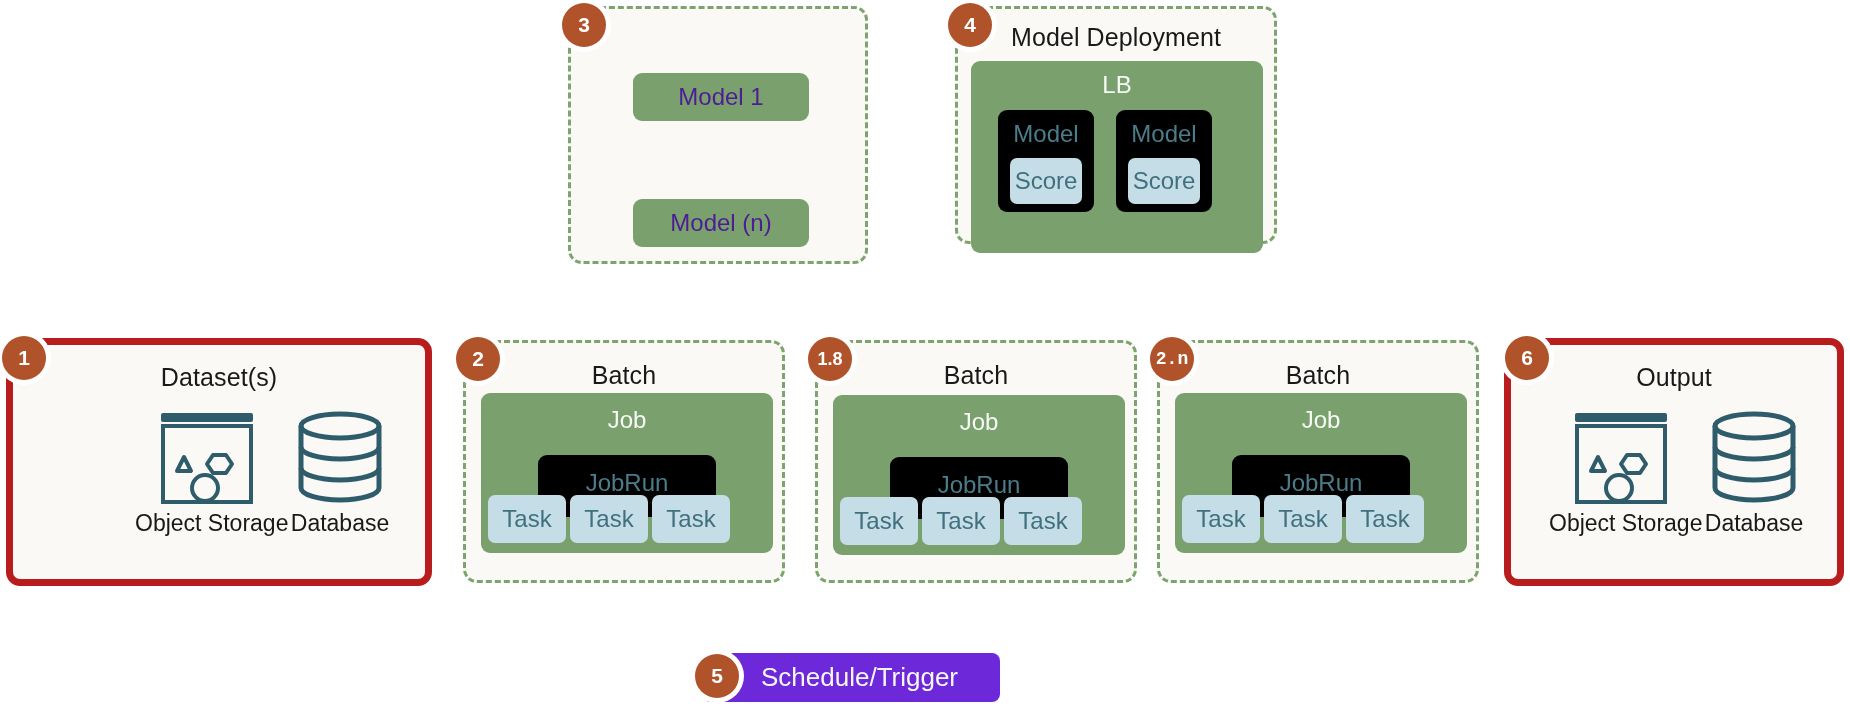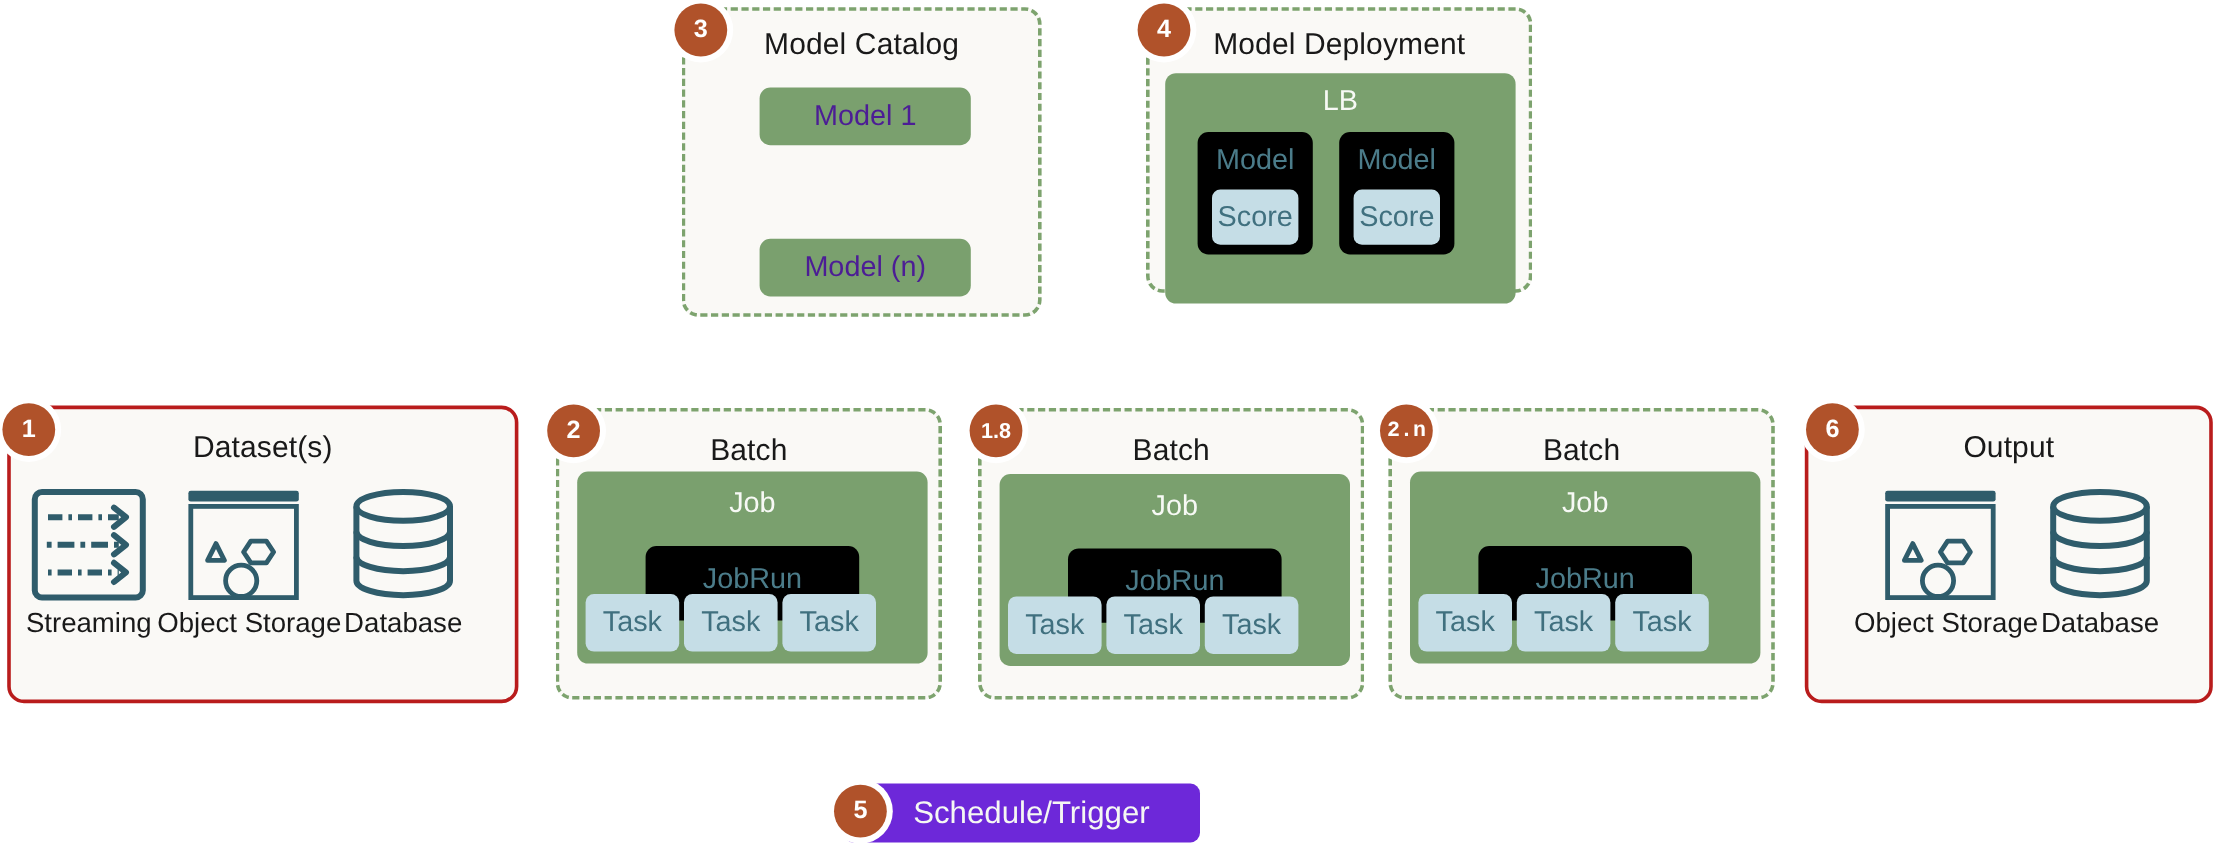--- a/index.html
+++ b/index.html
@@ -3,21 +3,21 @@
 <meta charset="utf-8">
 <style>
   html,body{margin:0;padding:0;background:#ffffff;}
   body{
     width:1850px;height:708px;position:relative;overflow:hidden;
     font-family:"Liberation Sans","DejaVu Sans",sans-serif;
     -webkit-font-smoothing:antialiased;
   }
   
   .panel{position:absolute;background:#faf9f6;box-sizing:border-box;}
-  .panel.solid{border:3px solid #b91c1c;border-radius:14px;}
+  .panel.solid{border:7px solid #b91c1c;border-radius:14px;}
   .panel.dashed{border:3px dashed #7da36e;border-radius:14px;}
   .panel-title{
     position:absolute;left:0;right:0;text-align:center;
     color:#191919;font-size:25px;letter-spacing:.1px;
   }
   
   .badge{
     position:absolute;width:44px;height:44px;border-radius:50%;
     background:#b0522a;color:#ffffff;display:flex;align-items:center;
     justify-content:center;font-size:21px;font-weight:bold;
@@ -59,21 +59,20 @@
     display:flex;align-items:center;
   }
   .schedule-label{
     color:#f5f7f3;font-size:26px;padding-left:58px;
   }
 </style>
 </head>
 <body>
 
 <div class="panel dashed" style="left:568px;top:6px;width:300px;height:258px;">
-  <div class="panel-title" style="top:14px;">Model Catalog</div>
 
   <div class="model-chip" style="left:62px;top:64px;width:176px;height:48px;">
     <span>Model 1</span>
   </div>
   <div class="model-chip" style="left:62px;top:190px;width:176px;height:48px;">
     <span>Model (n)</span>
   </div>
 </div>
 <div class="badge" style="left:562px;top:3px;">
   <span>3</span>
@@ -100,34 +99,20 @@
     </div>
   </div>
 </div>
 <div class="badge" style="left:948px;top:3px;">
   <span>4</span>
 </div>
 
 <div class="panel solid" style="left:6px;top:338px;width:426px;height:248px;">
   <div class="panel-title" style="top:18px;">Dataset(s)</div>
 
-  <div class="icon-item" style="left:6px;top:64px;width:118px;height:140px;">
-    <svg width="118" height="98" viewBox="0 0 118 98">
-      <rect x="14" y="5" width="90" height="88" rx="6" fill="none" stroke="#2f5c6b" stroke-width="5"></rect>
-      <g stroke="#2f5c6b" stroke-width="5" fill="none">
-        <line x1="25" y1="26" x2="84" y2="26" stroke-dasharray="12,5,3,5"></line>
-        <polyline points="80,18 90,26 80,34" stroke-linecap="round" stroke-linejoin="round"></polyline>
-        <line x1="24" y1="49" x2="84" y2="49" stroke-dasharray="4,5,14,5"></line>
-        <polyline points="80,41 90,49 80,57" stroke-linecap="round" stroke-linejoin="round"></polyline>
-        <line x1="25" y1="72" x2="84" y2="72" stroke-dasharray="3,5,12,5"></line>
-        <polyline points="80,64 90,72 80,80" stroke-linecap="round" stroke-linejoin="round"></polyline>
-      </g>
-    </svg>
-    <div class="icon-caption" style="top:101px;">Streaming</div>
-  </div>
 
   <div class="icon-item" style="left:122px;top:64px;width:140px;height:140px;">
     <svg width="140" height="98" viewBox="0 0 140 98">
       <rect x="26" y="4" width="92" height="9" rx="2" fill="#2f5c6b"></rect>
       <rect x="28" y="17" width="88" height="76" fill="none" stroke="#2f5c6b" stroke-width="4"></rect>
       <polygon points="56,62 42,62 49,48" fill="none" stroke="#2f5c6b" stroke-width="4" stroke-linejoin="round"></polygon>
       <polygon points="78,46 91,46 97,55 91,64 78,64 72,55" fill="none" stroke="#2f5c6b" stroke-width="4" stroke-linejoin="round"></polygon>
       <circle cx="70" cy="79" r="13" fill="none" stroke="#2f5c6b" stroke-width="4"></circle>
     </svg>
     <div class="icon-caption" style="top:101px;">Object Storage</div>

